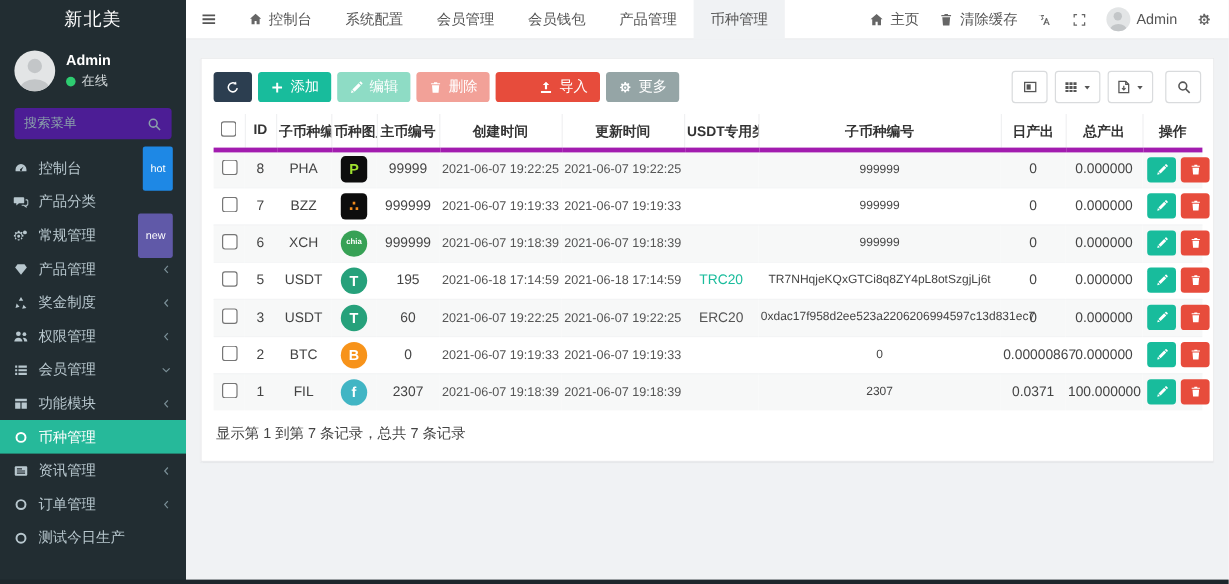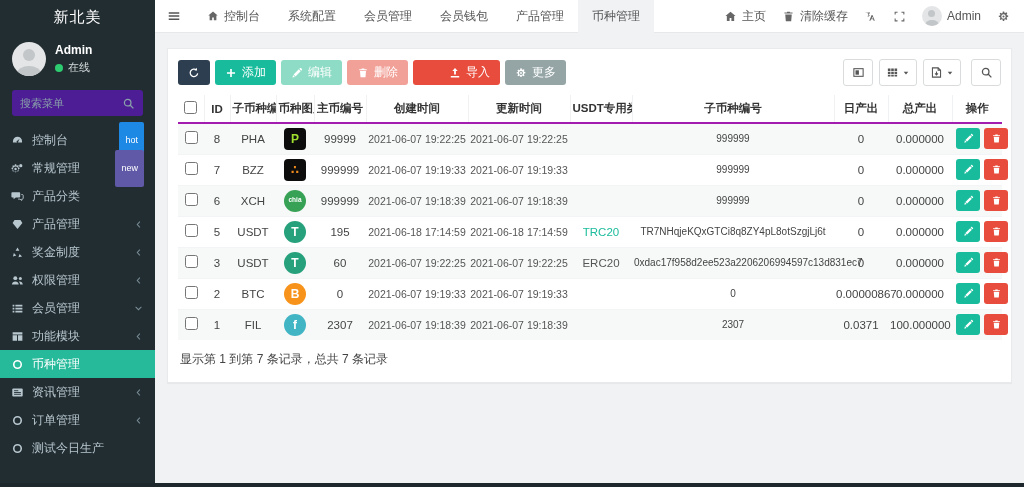--- a/index.html
+++ b/index.html
@@ -52,21 +52,21 @@
   .btn .ic { width:12px; height:12px; }
   .search-group { margin-left:auto; display:flex; align-items:center; }
   .table-search { width:112px; height:26px; border:1px solid #d9dbdd; border-radius:3px; padding:0 8px; font-size:12px; outline:none; color:#444; }
   .table-search::placeholder { color:#aab0b5; }
   .icon-btn { height:27px; min-width:30px; border:1px solid #d9dbdd; background:#fff; border-radius:3px; margin-left:6px; display:inline-flex; align-items:center; justify-content:center; gap:3px; padding:0 6px; cursor:pointer; color:#555; }
   .icon-btn .ic { width:13px; height:13px; }
   .icon-btn .caret { width:8px; height:8px; color:#555; }
   .icon-btn.search-btn { margin-left:10px; }
 
   table { width:100%; border-collapse:collapse; table-layout:fixed; font-size:11.5px; color:#444; }
-  th { font-weight:bold; color:#333; padding:6px 2px; text-align:center; white-space:nowrap; border-bottom:2px solid #a21caf; border-left:1px solid #f0f1f2; overflow:hidden; }
+  th { font-weight:bold; color:#333; padding:6px 2px; text-align:center; white-space:nowrap; border-bottom:4px solid #a21caf; border-left:1px solid #f0f1f2; overflow:hidden; }
   th:first-child { border-left:none; }
   td { padding:0 2px; height:31px; text-align:center; white-space:nowrap; border-top:1px solid #f3f4f5; overflow:visible; }
   tbody tr:nth-child(odd) { background:#f7f8f8; }
   td.sub-no { font-size:10px; }
   td.time { font-size:10.5px; color:#555; }
   .coin { display:inline-flex; width:22px; height:22px; align-items:center; justify-content:center; font-weight:bold; font-size:12px; line-height:1; vertical-align:middle; }
   .op { width:24px; height:21px; border:none; border-radius:3px; display:inline-flex; align-items:center; justify-content:center; cursor:pointer; color:#fff; margin:0 2px; }
   .op .ic { width:11px; height:11px; }
   .op.edit { background:#18bc9c; }
   .op.del { background:#e74c3c; }
@@ -105,35 +105,35 @@
           <svg viewBox="0 0 16 16">
             <path d="M8 3.4A5.6 5.6 0 0 0 2.4 9v1.6h11.2V9A5.6 5.6 0 0 0 8 3.4zm2.7 2.4L9 8.9a1.1 1.1 0 1 1-1.2-.7z" fill="currentColor"></path>
           </svg>
         </span>
         <span class="mi-label">控制台</span>
         <span class="badge" style="background:#1e88e5">hot</span>
       </div>
       <div class="menu-item">
         <span class="mi-icon">
           <svg viewBox="0 0 16 16">
+            <path d="M1.5 2.8h8.8a1 1 0 0 1 1 1v4.4a1 1 0 0 1-1 1H5.9L3.2 11.3V9.2H1.5a1 1 0 0 1-1-1V3.8a1 1 0 0 1 1-1z" fill="currentColor"></path>
+            <path d="M12.7 5.6h1.3a1 1 0 0 1 1 1v3.6a1 1 0 0 1-1 1h-.8v1.7l-2.2-1.7H8.7" fill="none" stroke="currentColor" stroke-width="1.1"></path>
+          </svg>
+        </span>
+        <span class="mi-label">产品分类</span>
+      </div>
+      <div class="menu-item">
+        <span class="mi-icon">
+          <svg viewBox="0 0 16 16">
             <path fill-rule="evenodd" d="M5.6 5.4a3.1 3.1 0 1 0 0 6.2 3.1 3.1 0 0 0 0-6.2zm0 1.6a1.5 1.5 0 1 1 0 3 1.5 1.5 0 0 1 0-3zM4.8 2.9h1.6l.3 1.3.8.3 1.2-.7.9.9-.7 1.2.3.8 1.3.3v1.6l-1.3.3-.3.8.7 1.2-.9.9-1.2-.7-.8.3-.3 1.3H4.8l-.3-1.3-.8-.3-1.2.7-.9-.9.7-1.2-.3-.8-1.3-.3V7.2l1.3-.3.3-.8-.7-1.2.9-.9 1.2.7.8-.3z" fill="currentColor"></path>
             <circle cx="12" cy="4.5" r="2" fill="currentColor"></circle>
           </svg>
         </span>
         <span class="mi-label">常规管理</span>
         <span class="badge" style="background:#6059a8">new</span>
-      </div>
-      <div class="menu-item">
-        <span class="mi-icon">
-          <svg viewBox="0 0 16 16">
-            <path d="M1.5 2.8h8.8a1 1 0 0 1 1 1v4.4a1 1 0 0 1-1 1H5.9L3.2 11.3V9.2H1.5a1 1 0 0 1-1-1V3.8a1 1 0 0 1 1-1z" fill="currentColor"></path>
-            <path d="M12.7 5.6h1.3a1 1 0 0 1 1 1v3.6a1 1 0 0 1-1 1h-.8v1.7l-2.2-1.7H8.7" fill="none" stroke="currentColor" stroke-width="1.1"></path>
-          </svg>
-        </span>
-        <span class="mi-label">产品分类</span>
       </div>
       <div class="menu-item">
         <span class="mi-icon">
           <svg viewBox="0 0 16 16">
             <path d="M4.4 2.6h7.2L14 6l-6 7.6L2 6z" fill="currentColor"></path>
           </svg>
         </span>
         <span class="mi-label">产品管理</span>
         <span class="arrow">
           <svg viewBox="0 0 16 16">

